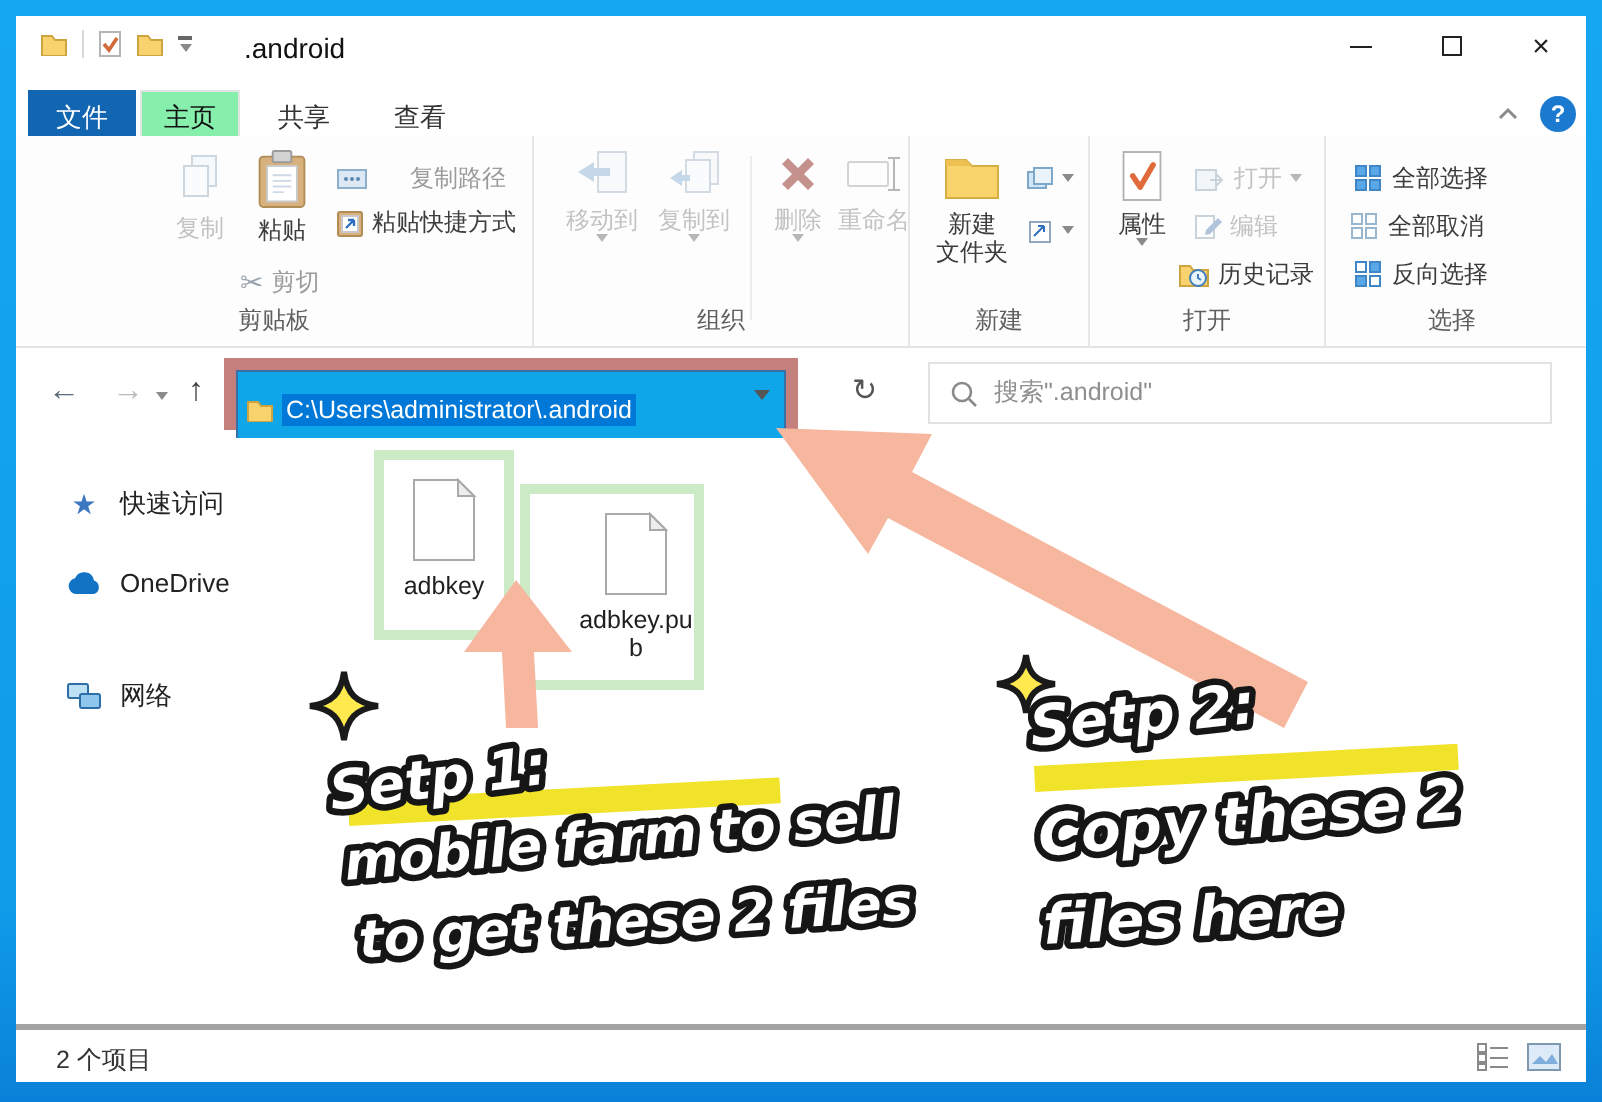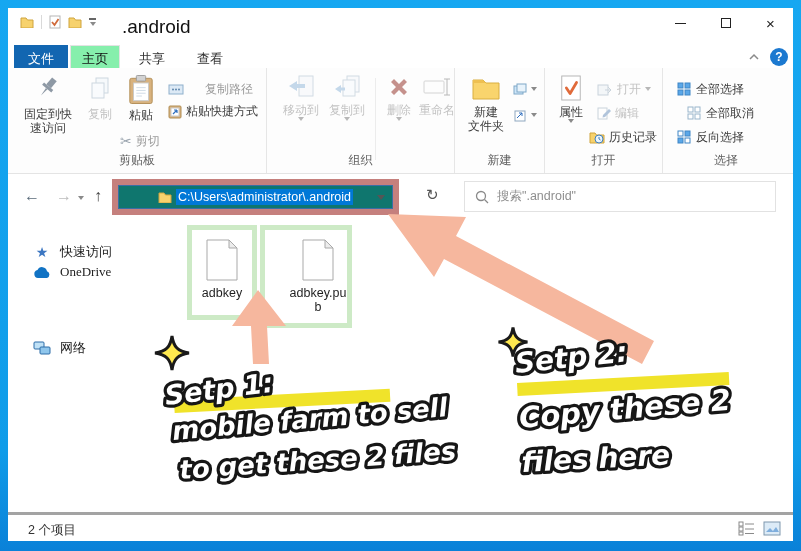--- a/index.html
+++ b/index.html
@@ -12,21 +12,21 @@
   .window { position:absolute; left:8px; top:8px; width:785px; height:533px; background:#fff; }
 
   
   .titlebar { position:absolute; left:0; top:0; width:785px; height:33px; background:#fff; }
   .qat { position:absolute; left:12px; top:7px; display:flex; align-items:center; gap:7px; }
   .qat-sep { width:1px; height:14px; background:#d9d9d9; }
   .qat-caret { display:flex; flex-direction:column; align-items:center; gap:2px; }
   .qat-caret .bar { width:7px; height:2px; background:#666; }
   .tri-down { width:0; height:0; border-left:4px solid transparent; border-right:4px solid transparent; border-top:5px solid #666; }
   .tri-down.sm { border-left-width:3px; border-right-width:3px; border-top-width:4px; border-top-color:#8a8a8a; }
-  .win-title { position:absolute; left:114px; top:8px; font-size:19px; color:#111; }
+  .win-title { position:absolute; left:114px; top:8px; font-size:14px; color:#111; }
   .win-btns { position:absolute; right:0; top:0; display:flex; }
   .win-btn { width:45px; height:30px; display:flex; align-items:center; justify-content:center; }
   .min-glyph { width:11px; height:1px; background:#222; }
   .max-glyph { width:10px; height:10px; border:1px solid #222; }
   .close-glyph { font-size:15px; color:#222; line-height:1; }
 
   
   .tabstrip { position:absolute; left:0; top:37px; width:785px; height:27px; background:#fff; }
   .tab { position:absolute; top:0; height:27px; display:flex; align-items:center; justify-content:center; font-size:13px; }
   .tab-file { left:6px; width:54px; background:#1266b1; color:#fff; }
@@ -50,21 +50,21 @@
   .bigbtn .lbl.dis, .minirow .lbl.dis { color:#9b9b9b; }
   .minirow { position:absolute; display:flex; align-items:center; gap:4px; height:18px; }
   .minirow .lbl { font-size:12px; color:#3c3c3c; white-space:nowrap; }
   .cutglyph { font-size:14px; color:#9aa4ae; line-height:1; }
   .dim { opacity:.6; }
 
   
   .navrow { position:absolute; left:0; top:171px; width:785px; height:40px; background:#fff; }
   .navarrow { position:absolute; top:8px; font-size:16px; }
   .redbox { position:absolute; left:104px; top:0px; width:287px; height:36px; border:6px solid #c5807d; background:#fff; }
-  .addr-input { position:absolute; left:0; top:0; width:275px; height:24px; border:1px solid #3a6ea5; background:#0f766e; display:flex; align-items:center; padding:0 4px;justify-content:center; }
+  .addr-input { position:absolute; left:0; top:0; width:275px; height:40px; border:1px solid #3a6ea5; background:#0ea5e9; display:flex; align-items:center; padding:0 4px; }
   .addr-sel { background:#0078d7; color:#fff; font-size:12.5px; padding:1px 2px; margin-left:4px; white-space:nowrap; }
   .addr-caret { position:absolute; right:7px; top:9px; }
   .refresh { position:absolute; left:418px; top:7px; font-size:15px; color:#555; }
   .searchbox { position:absolute; left:456px; top:2px; width:312px; height:31px; border:1px solid #e2e2e2; background:#fff; display:flex; align-items:center; }
   .search-ph { font-size:12.5px; color:#8f8f8f; margin-left:8px; }
 
   
   .bodyarea { position:absolute; left:0; top:211px; width:785px; height:293px; background:#fff; }
   .sidebar { position:absolute; left:0; top:0; width:180px; height:293px; }
   .side-item { position:absolute; left:0; width:168px; height:26px; display:flex; align-items:center; font-size:13px; color:#222; }
@@ -131,30 +131,20 @@
           <path d="M2 6l4-4 4 4" stroke="#8a8a8a" stroke-width="1.5" fill="none"></path>
         </svg>
       <div class="help-btn">
           <span>?</span>
         </div>
     </div>
 
     <div class="ribbon">
 
       <div class="rgroup g-clip">
-        <div class="bigbtn" style="left:8px; width:64px;">
-          <svg width="26" height="30" viewBox="0 0 26 30">
-              <g transform="rotate(40 13 13)" fill="#8e99a5">
-                <rect x="10" y="3" width="6" height="9"></rect>
-                <rect x="7" y="12" width="12" height="3"></rect>
-                <path d="M12 15h2l-1 9z"></path>
-              </g>
-            </svg>
-          <div class="lbl" style="width:58px;">固定到快速访问</div>
-        </div>
         <div class="bigbtn dim" style="left:74px; width:36px;align-items:center;">
           <svg width="26" height="30" viewBox="0 0 26 30">
               <rect x="9" y="4" width="12" height="15" fill="#f2f7fb" stroke="#aebfce"></rect>
               <rect x="5" y="9" width="12" height="15" fill="#f8fbfd" stroke="#aebfce"></rect>
             </svg>
           <div class="lbl dis">复制</div>
         </div>
         <div class="bigbtn" style="left:112px; width:42px;">
           <svg width="28" height="31" viewBox="0 0 30 32">
               <rect x="3" y="4" width="24" height="27" rx="2" fill="#d8b27e" stroke="#b08d55"></rect>
@@ -290,21 +280,21 @@
           <svg width="15" height="14" viewBox="0 0 15 14">
               <g fill="#5aa7e8" stroke="#3f86c6">
                 <rect x="1" y="1" width="5" height="5"></rect>
                 <rect x="8" y="1" width="5" height="5"></rect>
                 <rect x="1" y="8" width="5" height="5"></rect>
                 <rect x="8" y="8" width="5" height="5"></rect>
               </g>
             </svg>
           <span class="lbl">全部选择</span>
         </div>
-        <div class="minirow" style="left:24px; top:36px;">
+        <div class="minirow" style="left:12px; top:36px;">
           <svg width="15" height="14" viewBox="0 0 15 14">
               <g fill="#fff" stroke="#9ab6cc">
                 <rect x="1" y="1" width="5" height="5"></rect>
                 <rect x="8" y="1" width="5" height="5"></rect>
                 <rect x="1" y="8" width="5" height="5"></rect>
                 <rect x="8" y="8" width="5" height="5"></rect>
               </g>
             </svg>
           <span class="lbl">全部取消</span>
         </div>
@@ -349,21 +339,21 @@
         <span class="search-ph">搜索".android"</span>
       </div>
     </div>
 
     <div class="bodyarea">
       <div class="sidebar">
         <div class="side-item" style="top:20px;">
           <span class="ic star-ic">★</span>
           <span>快速访问</span>
         </div>
-        <div class="side-item" style="top:40px;font-family:Liberation Serif, serif;">
+        <div class="side-item" style="top:59px;">
           <span class="ic">
               <svg width="18" height="13" viewBox="0 0 18 13">
                 <path d="M5 12a4 4 0 01-.5-7.9A5 5 0 0114 5.2 3.6 3.6 0 0114 12z" fill="#1173c4"></path>
               </svg>
             </span>
           <span>OneDrive</span>
         </div>
         <div class="side-item" style="top:116px;">
           <span class="ic">
               <svg width="18" height="15" viewBox="0 0 18 15">
@@ -375,21 +365,21 @@
         </div>
       </div>
 
       <div class="ftile" style="left:179px; top:6px; width:70px; height:95px;">
         <svg width="34" height="44" viewBox="0 0 34 44">
             <path d="M2 2h22l8 8v32H2z" fill="#fff" stroke="#a9a9a9"></path>
             <path d="M24 2l8 8h-8z" fill="#ededed" stroke="#a9a9a9"></path>
           </svg>
         <div class="fname">adbkey</div>
       </div>
-      <div class="ftile" style="left:252px; top:6px; width:92px; height:103px;padding-left:24px;">
+      <div class="ftile" style="left:252px; top:23px; width:92px; height:103px;padding-left:24px;">
         <svg width="34" height="44" viewBox="0 0 34 44">
             <path d="M2 2h22l8 8v32H2z" fill="#fff" stroke="#a9a9a9"></path>
             <path d="M24 2l8 8h-8z" fill="#ededed" stroke="#a9a9a9"></path>
           </svg>
         <div class="fname">adbkey.pub</div>
       </div>
     </div>
 
     <div class="statusbar">
       <div class="status-count">2 个项目</div>

